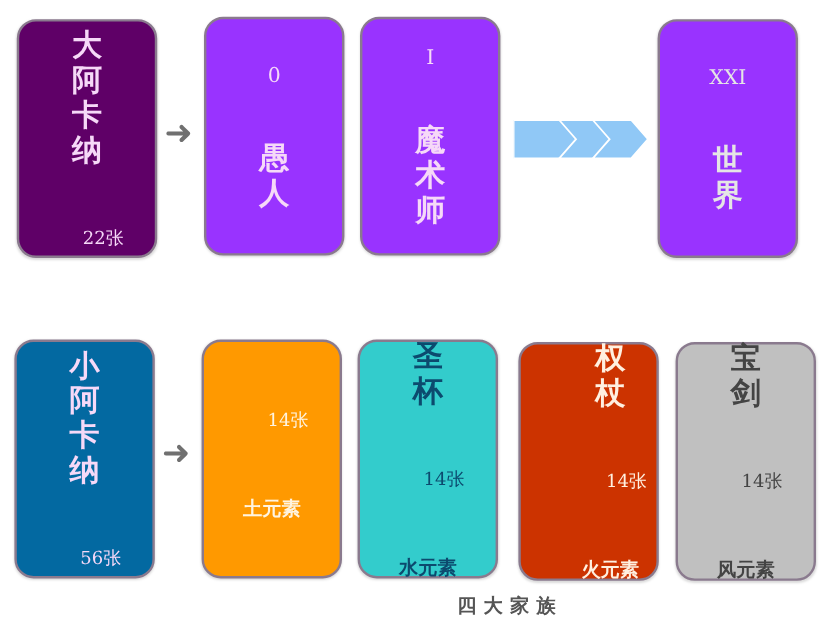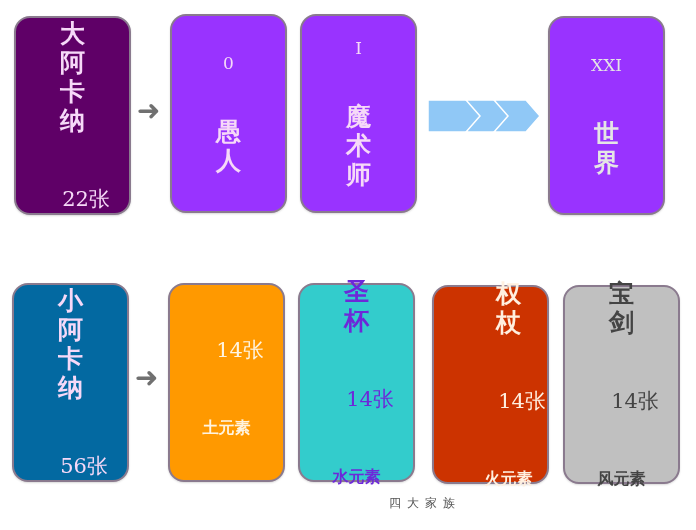--- a/index.html
+++ b/index.html
@@ -4,25 +4,25 @@
 <style>
   html, body { margin:0; padding:0; }
   body { width:696px; height:530px; background:#ffffff; position:relative; overflow:hidden;
          font-family:"DejaVu Serif", serif; }
   .card { position:absolute; width:117px; height:199px; border:2px solid #8a7a8e; border-radius:16px;
           box-sizing:border-box; display:flex; flex-direction:column; align-items:center; justify-content:center;
           box-shadow: 0 1px 2px rgba(0,0,0,0.15); gap: 40px; }
   .vtitle { font-family:"DejaVu Sans", sans-serif; font-weight:bold; font-size:25px; line-height:29px;
             width:30px; text-align:center; word-break:break-all; }
   .numeral { font-family:"DejaVu Serif", serif; font-size:17px; margin-bottom:4px; }
-  .count { font-family:"DejaVu Serif", serif; font-size:21px; margin-top:10px;margin-left:27px; }
+  .count { font-family:"DejaVu Serif", serif; font-size:15px; margin-top:10px;margin-left:27px; }
   .element { font-family:"DejaVu Sans", sans-serif; font-weight:bold; font-size:16px; margin-top:14px; }
   .arrow-small { position:absolute; color:#707070; font-size:28px; font-weight:bold; font-family:"DejaVu Sans", sans-serif; line-height:1; }
-  .caption { position:absolute; left:375px; top:495px; width:100px; text-align:center; font-size:12px;
-             letter-spacing:6px; color:#555; font-family:"DejaVu Serif", serif; font-weight:normal; }
+  .caption { position:absolute; left:375px; top:495px; width:100px; text-align:center; font-size:16px;
+             letter-spacing:6px; color:#555; font-family:"DejaVu Serif", serif; font-weight:bold; }
 </style>
 </head>
 <body>
 
 <div class="card" style="left:14px;top:16px;background:#5f0067;color:#f6d9f8;">
   <div class="vtitle">大阿卡纳</div>
   <div class="count">22张</div>
 </div>
 
 <div class="arrow-small" style="left:137px;top:97px;">➜</div>
@@ -53,21 +53,21 @@
   <div class="count">56张</div>
 </div>
 
 <div class="arrow-small" style="left:135px;top:364px;">➜</div>
 
 <div class="card" style="left:168px;top:283px;background:#ff9900;color:#fff4e0;">
   <div class="count">14张</div>
   <div class="element">土元素</div>
 </div>
 
-<div class="card" style="left:298px;top:283px;background:#33cccc;color:#6d28d9;">
+<div class="card" style="left:298px;top:283px;background:#33cccc;color:#0c4a6e;">
   <div class="vtitle">圣杯</div>
   <div class="count">14张</div>
   <div class="element">水元素</div>
 </div>
 
 <div class="card" style="left:432px;top:285px;background:#cc3300;color:#fff0e0;padding-left:36px;">
   <div class="vtitle">权杖</div>
   <div class="count">14张</div>
   <div class="element">火元素</div>
 </div>

